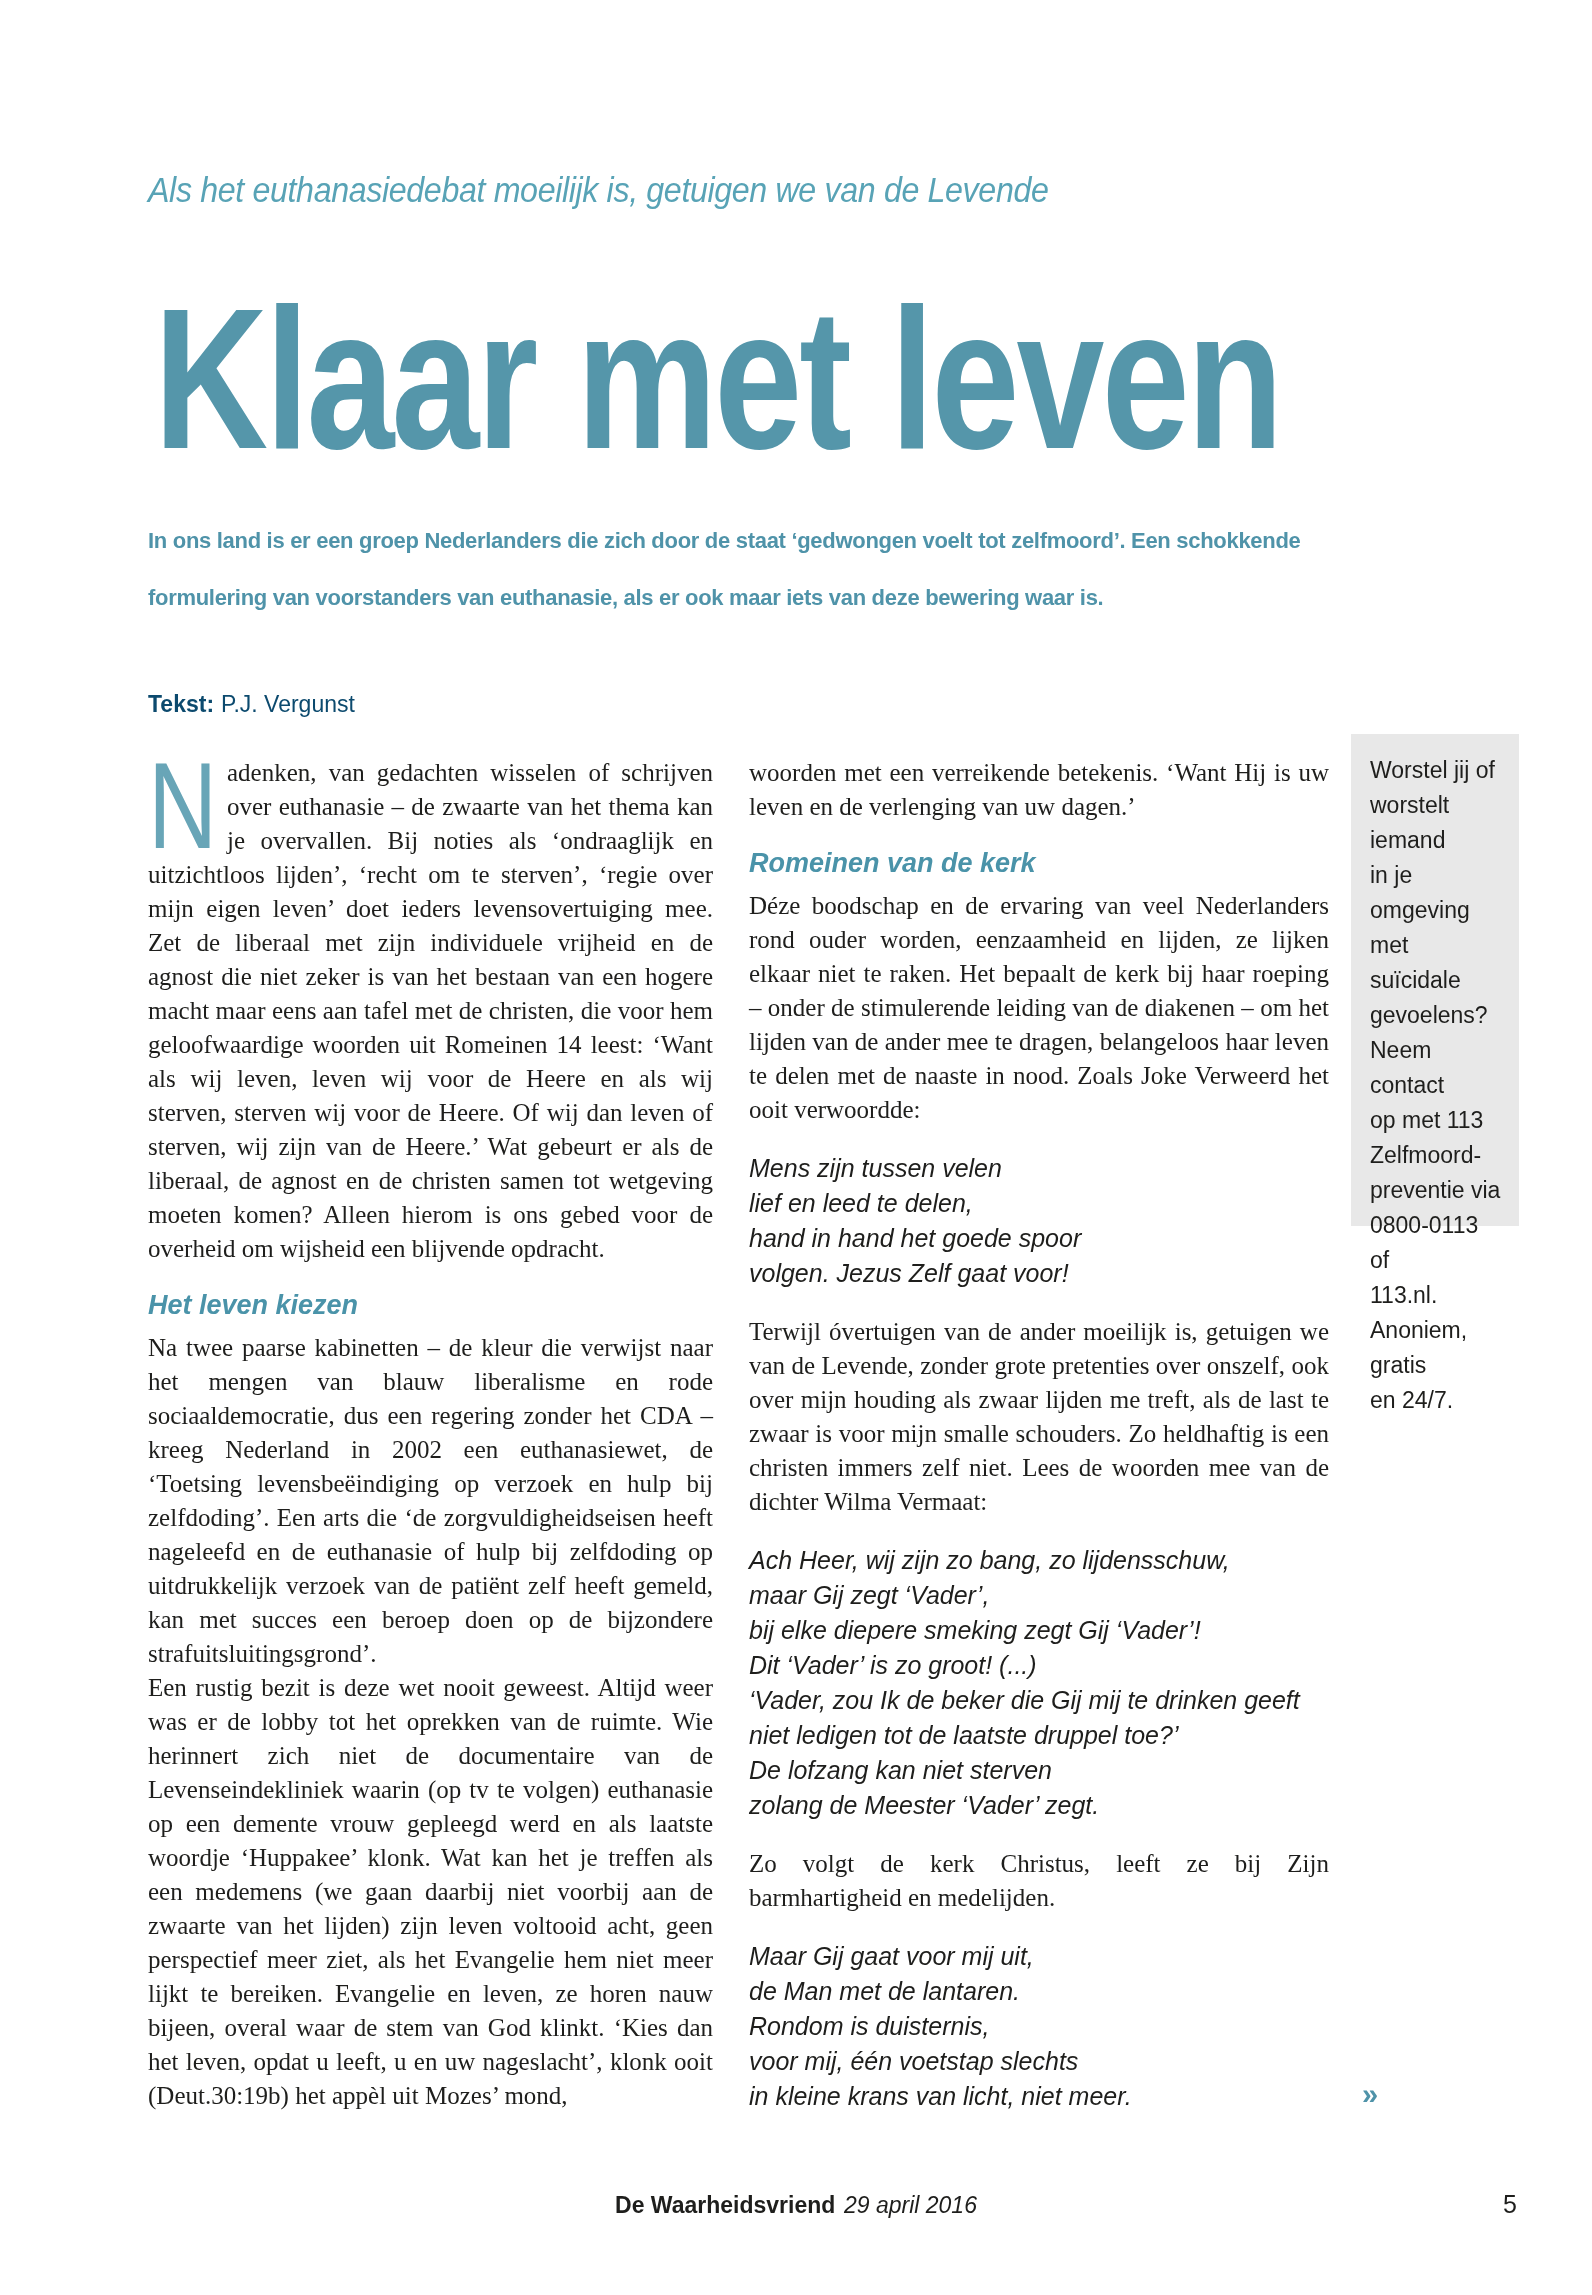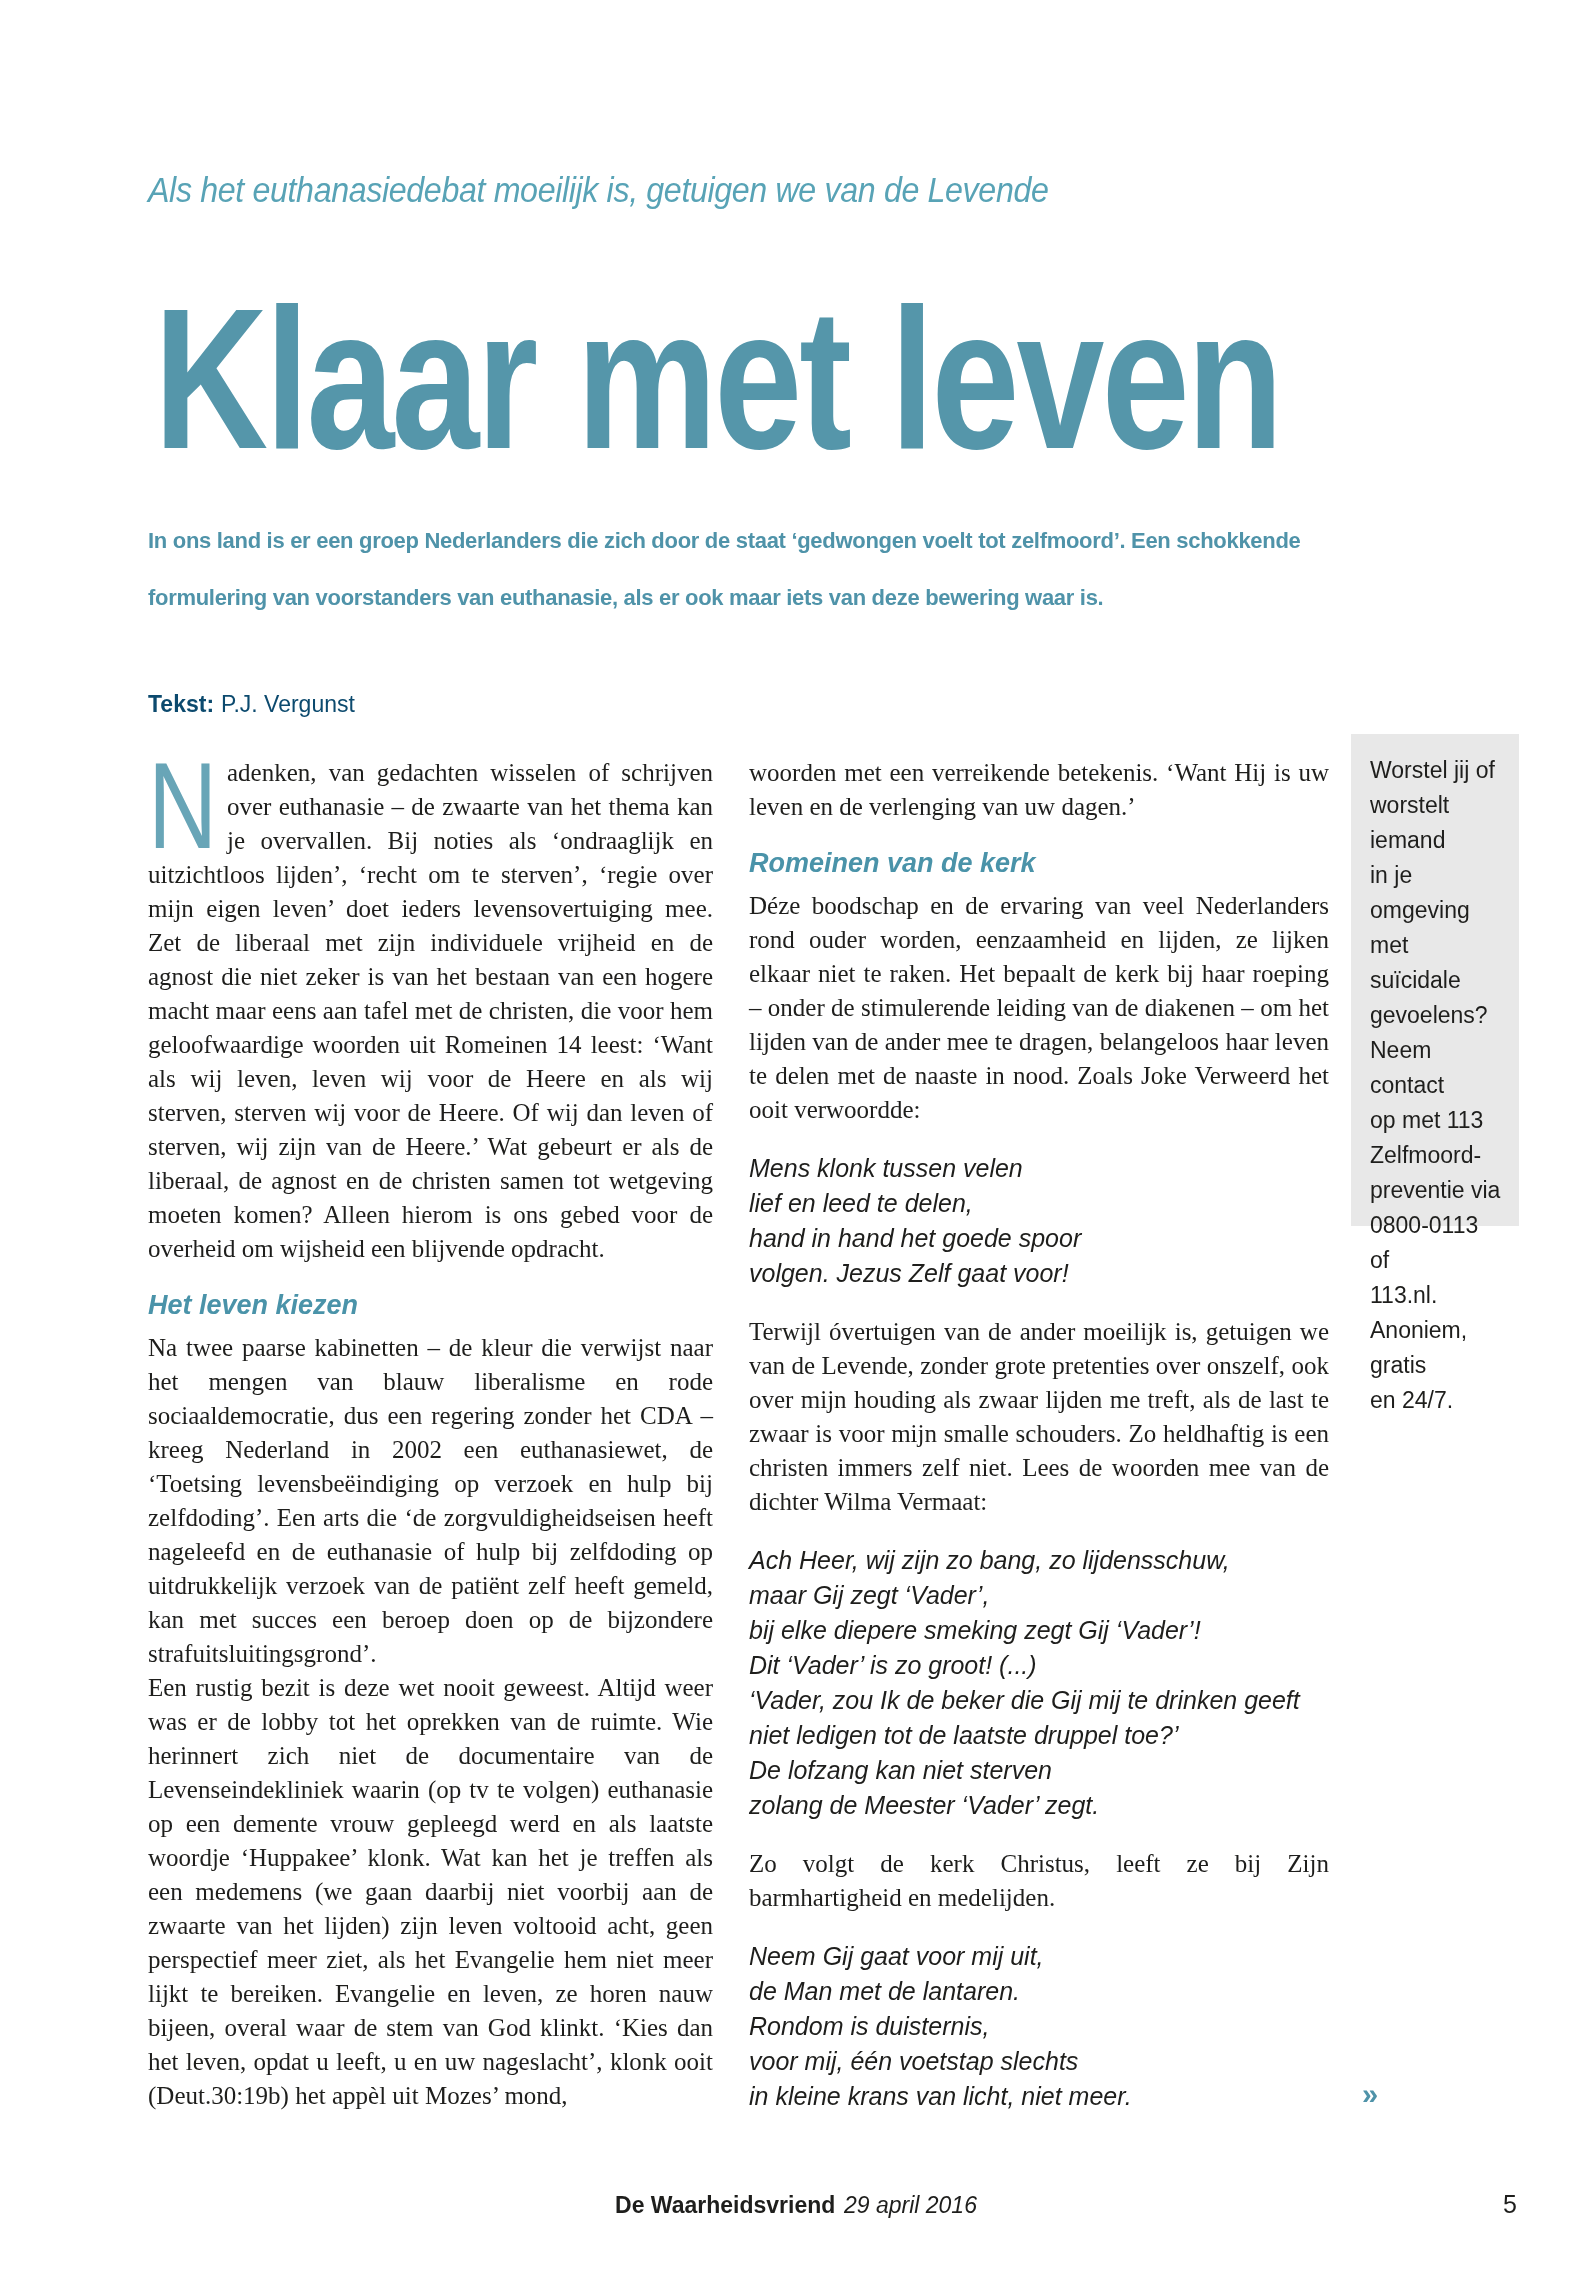--- a/index.html
+++ b/index.html
@@ -133,35 +133,35 @@
     </p>
     <h2 class="subhead" style="margin-top:22.4px;">Het leven kiezen</h2>
     <p>Na twee paarse kabinetten – de kleur die verwijst naar het mengen van blauw liberalisme en rode sociaaldemocratie, dus een regering zonder het CDA – kreeg Nederland in 2002 een euthanasiewet, de ‘Toetsing levensbeëindiging op verzoek en hulp bij zelfdoding’. Een arts die ‘de zorgvuldigheidseisen heeft nageleefd en de euthanasie of hulp bij zelfdoding op uitdrukkelijk verzoek van de patiënt zelf heeft gemeld, kan met succes een beroep doen op de bijzondere strafuitsluitingsgrond’.</p>
     <p>Een rustig bezit is deze wet nooit geweest. Altijd weer was er de lobby tot het oprekken van de ruimte. Wie herinnert zich niet de documentaire van de Levenseindekliniek waarin (op tv te volgen) euthanasie op een demente vrouw gepleegd werd en als laatste woordje ‘Huppakee’ klonk. Wat kan het je treffen als een medemens (we gaan daarbij niet voorbij aan de zwaarte van het lijden) zijn leven voltooid acht, geen perspectief meer ziet, als het Evangelie hem niet meer lijkt te bereiken. Evangelie en leven, ze horen nauw bijeen, overal waar de stem van God klinkt. ‘Kies dan het leven, opdat u leeft, u en uw nageslacht’, klonk ooit (Deut.30:19b) het appèl uit Mozes’ mond,</p>
   </div>
 
   <div class="col col-right">
     <p>woorden met een verreikende betekenis. ‘Want Hij is uw leven en de verlenging van uw dagen.’</p>
     <h2 class="subhead">Romeinen van de kerk</h2>
     <p>Déze boodschap en de ervaring van veel Nederlanders rond ouder worden, eenzaamheid en lijden, ze lijken elkaar niet te raken. Het bepaalt de kerk bij haar roeping – onder de stimulerende leiding van de diakenen – om het lijden van de ander mee te dragen, belangeloos haar leven te delen met de naaste in nood. Zoals Joke Verweerd het ooit verwoordde:</p>
-    <div class="poem">Mens klonk tussen velen
+    <div class="poem">Mens zijn tussen velen
 lief en leed te delen,
 hand in hand het goede spoor
 volgen. Jezus Zelf gaat voor!</div>
     <p>Terwijl óvertuigen van de ander moeilijk is, getuigen we van de Levende, zonder grote pretenties over onszelf, ook over mijn houding als zwaar lijden me treft, als de last te zwaar is voor mijn smalle schouders. Zo heldhaftig is een christen immers zelf niet. Lees de woorden mee van de dichter Wilma Vermaat:</p>
     <div class="poem">Ach Heer, wij zijn zo bang, zo lijdensschuw,
 maar Gij zegt ‘Vader’,
 bij elke diepere smeking zegt Gij ‘Vader’!
 Dit ‘Vader’ is zo groot! (...)
 ‘Vader, zou Ik de beker die Gij mij te drinken geeft
 niet ledigen tot de laatste druppel toe?’
 De lofzang kan niet sterven
 zolang de Meester ‘Vader’ zegt.</div>
     <p>Zo volgt de kerk Christus, leeft ze bij Zijn barmhartigheid en medelijden.</p>
-    <div class="poem">Neem Gij gaat voor mij uit,
+    <div class="poem">Maar Gij gaat voor mij uit,
 de Man met de lantaren.
 Rondom is duisternis,
 voor mij, één voetstap slechts
 in kleine krans van licht, niet meer.</div>
   </div>
 
   <aside class="helpbox">Worstel jij of
 worstelt iemand
 in je omgeving
 met suïcidale

